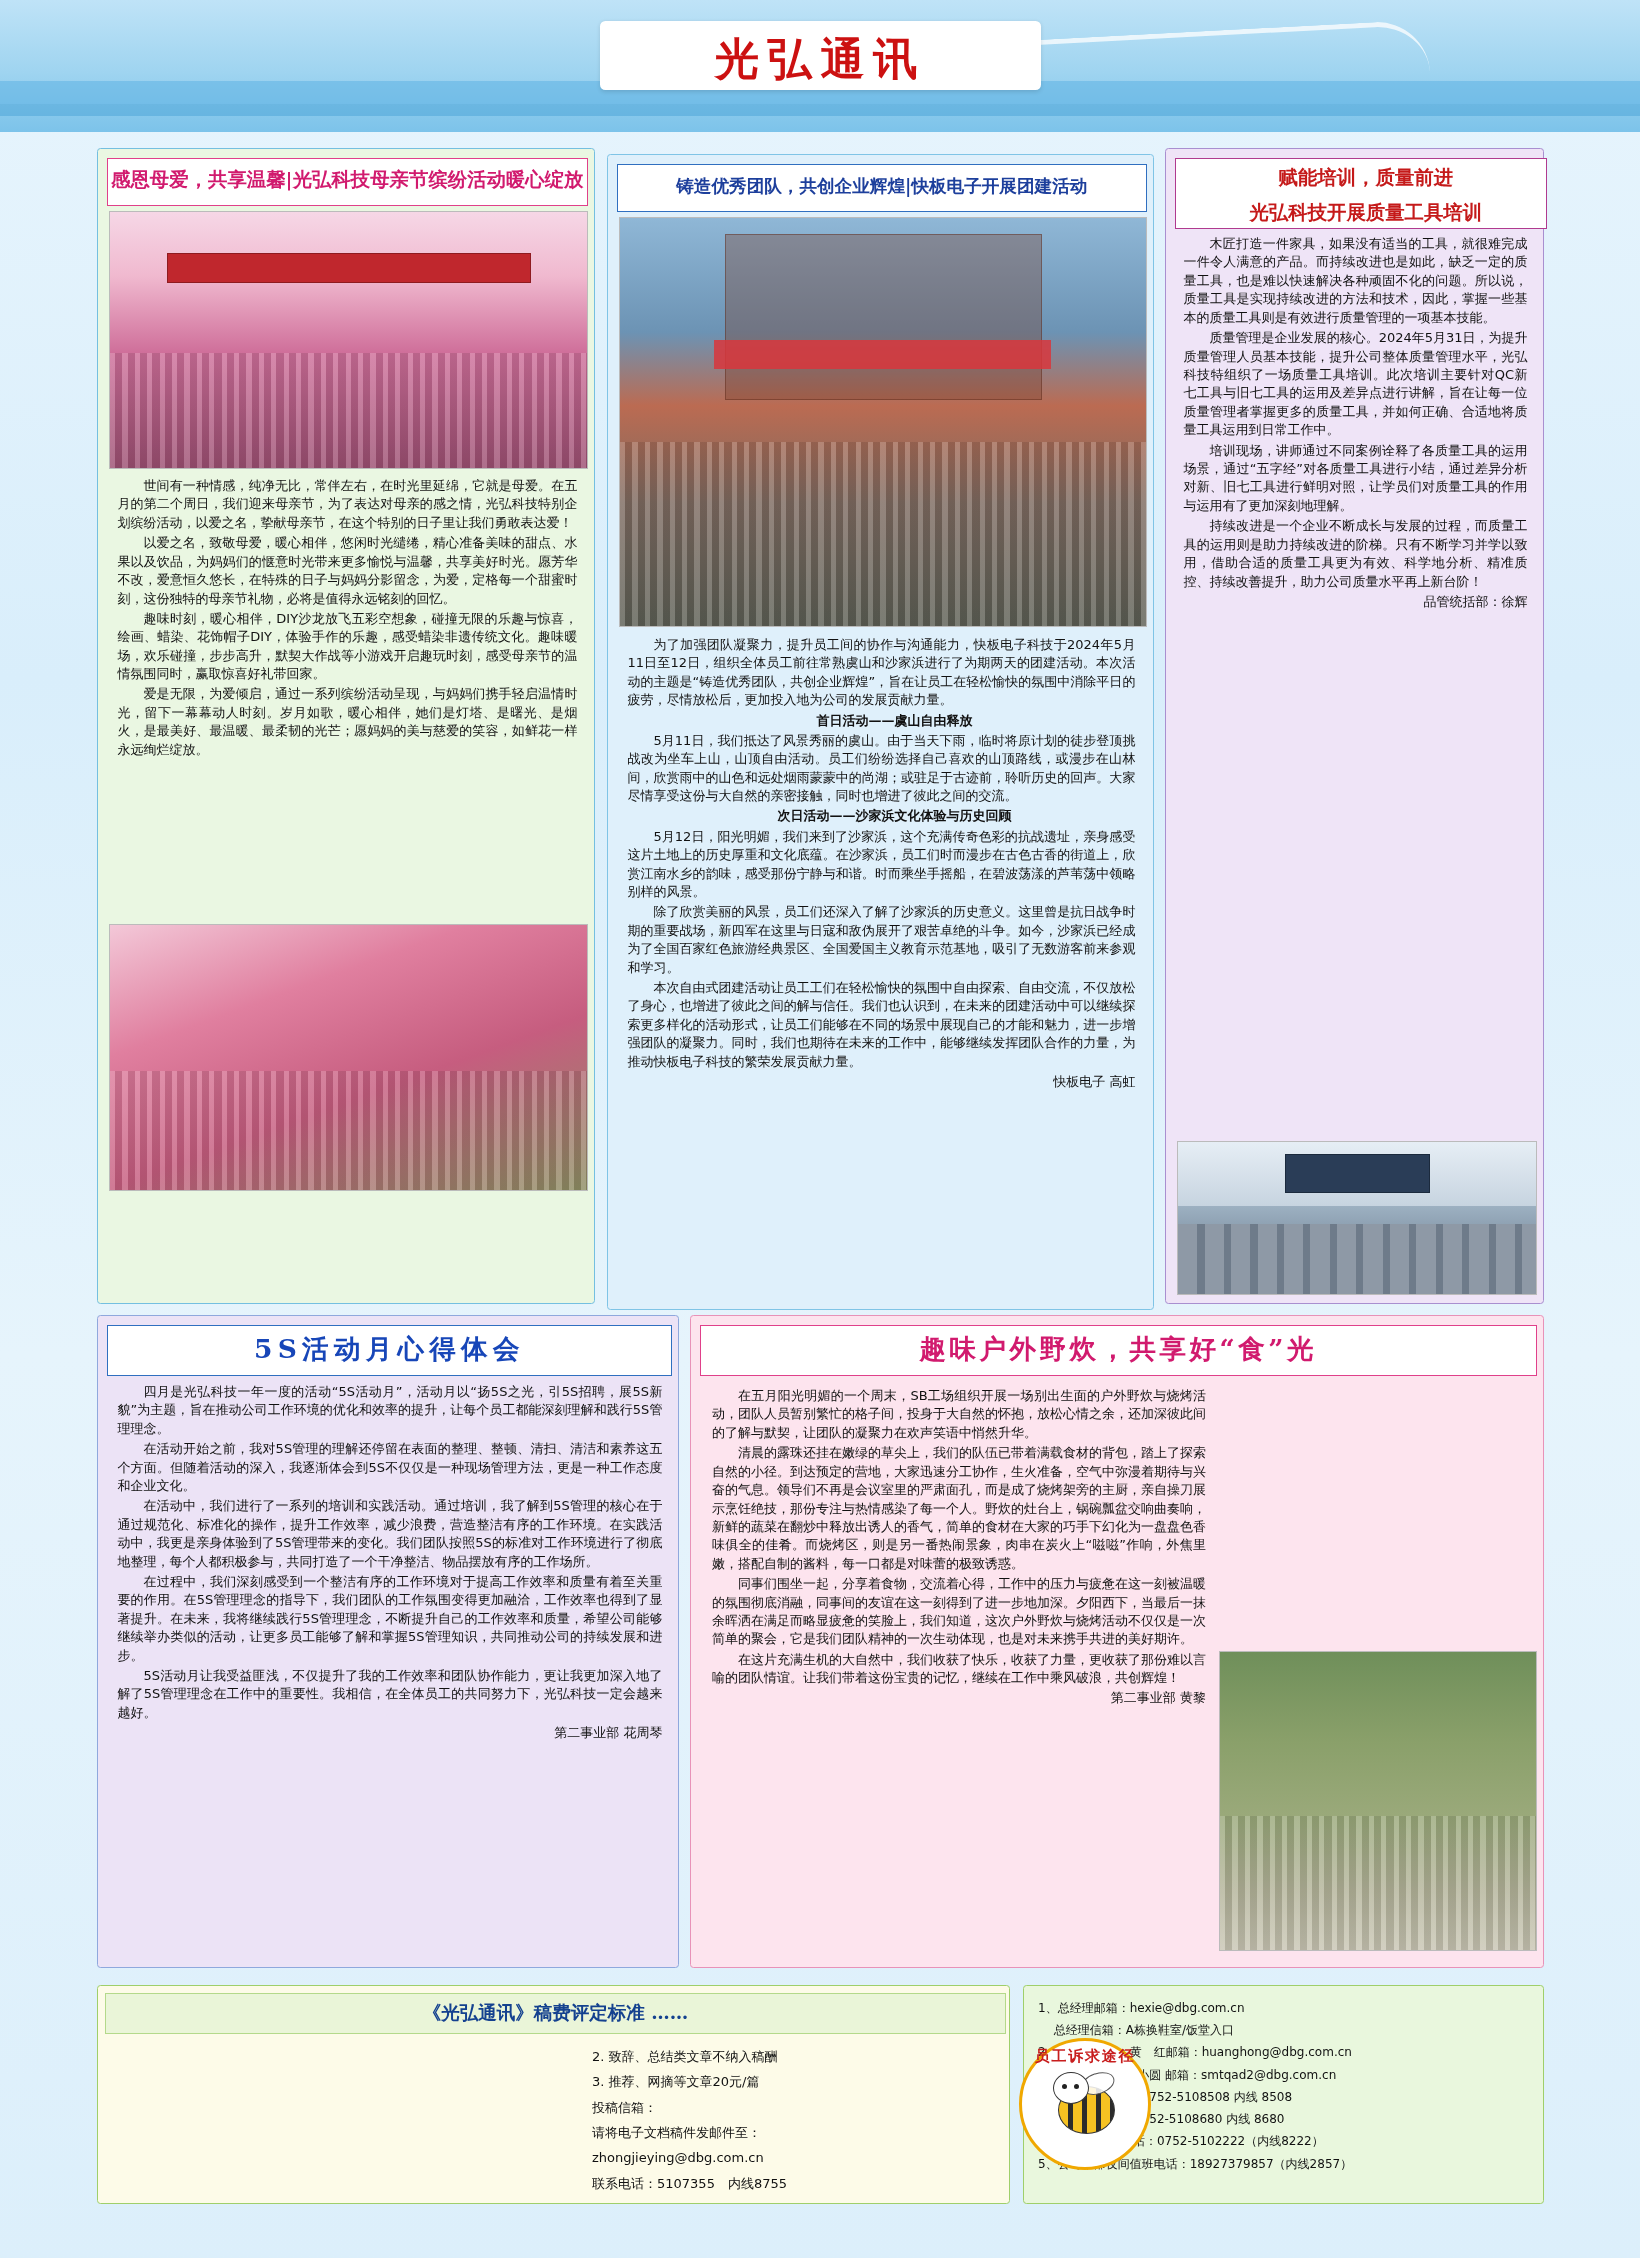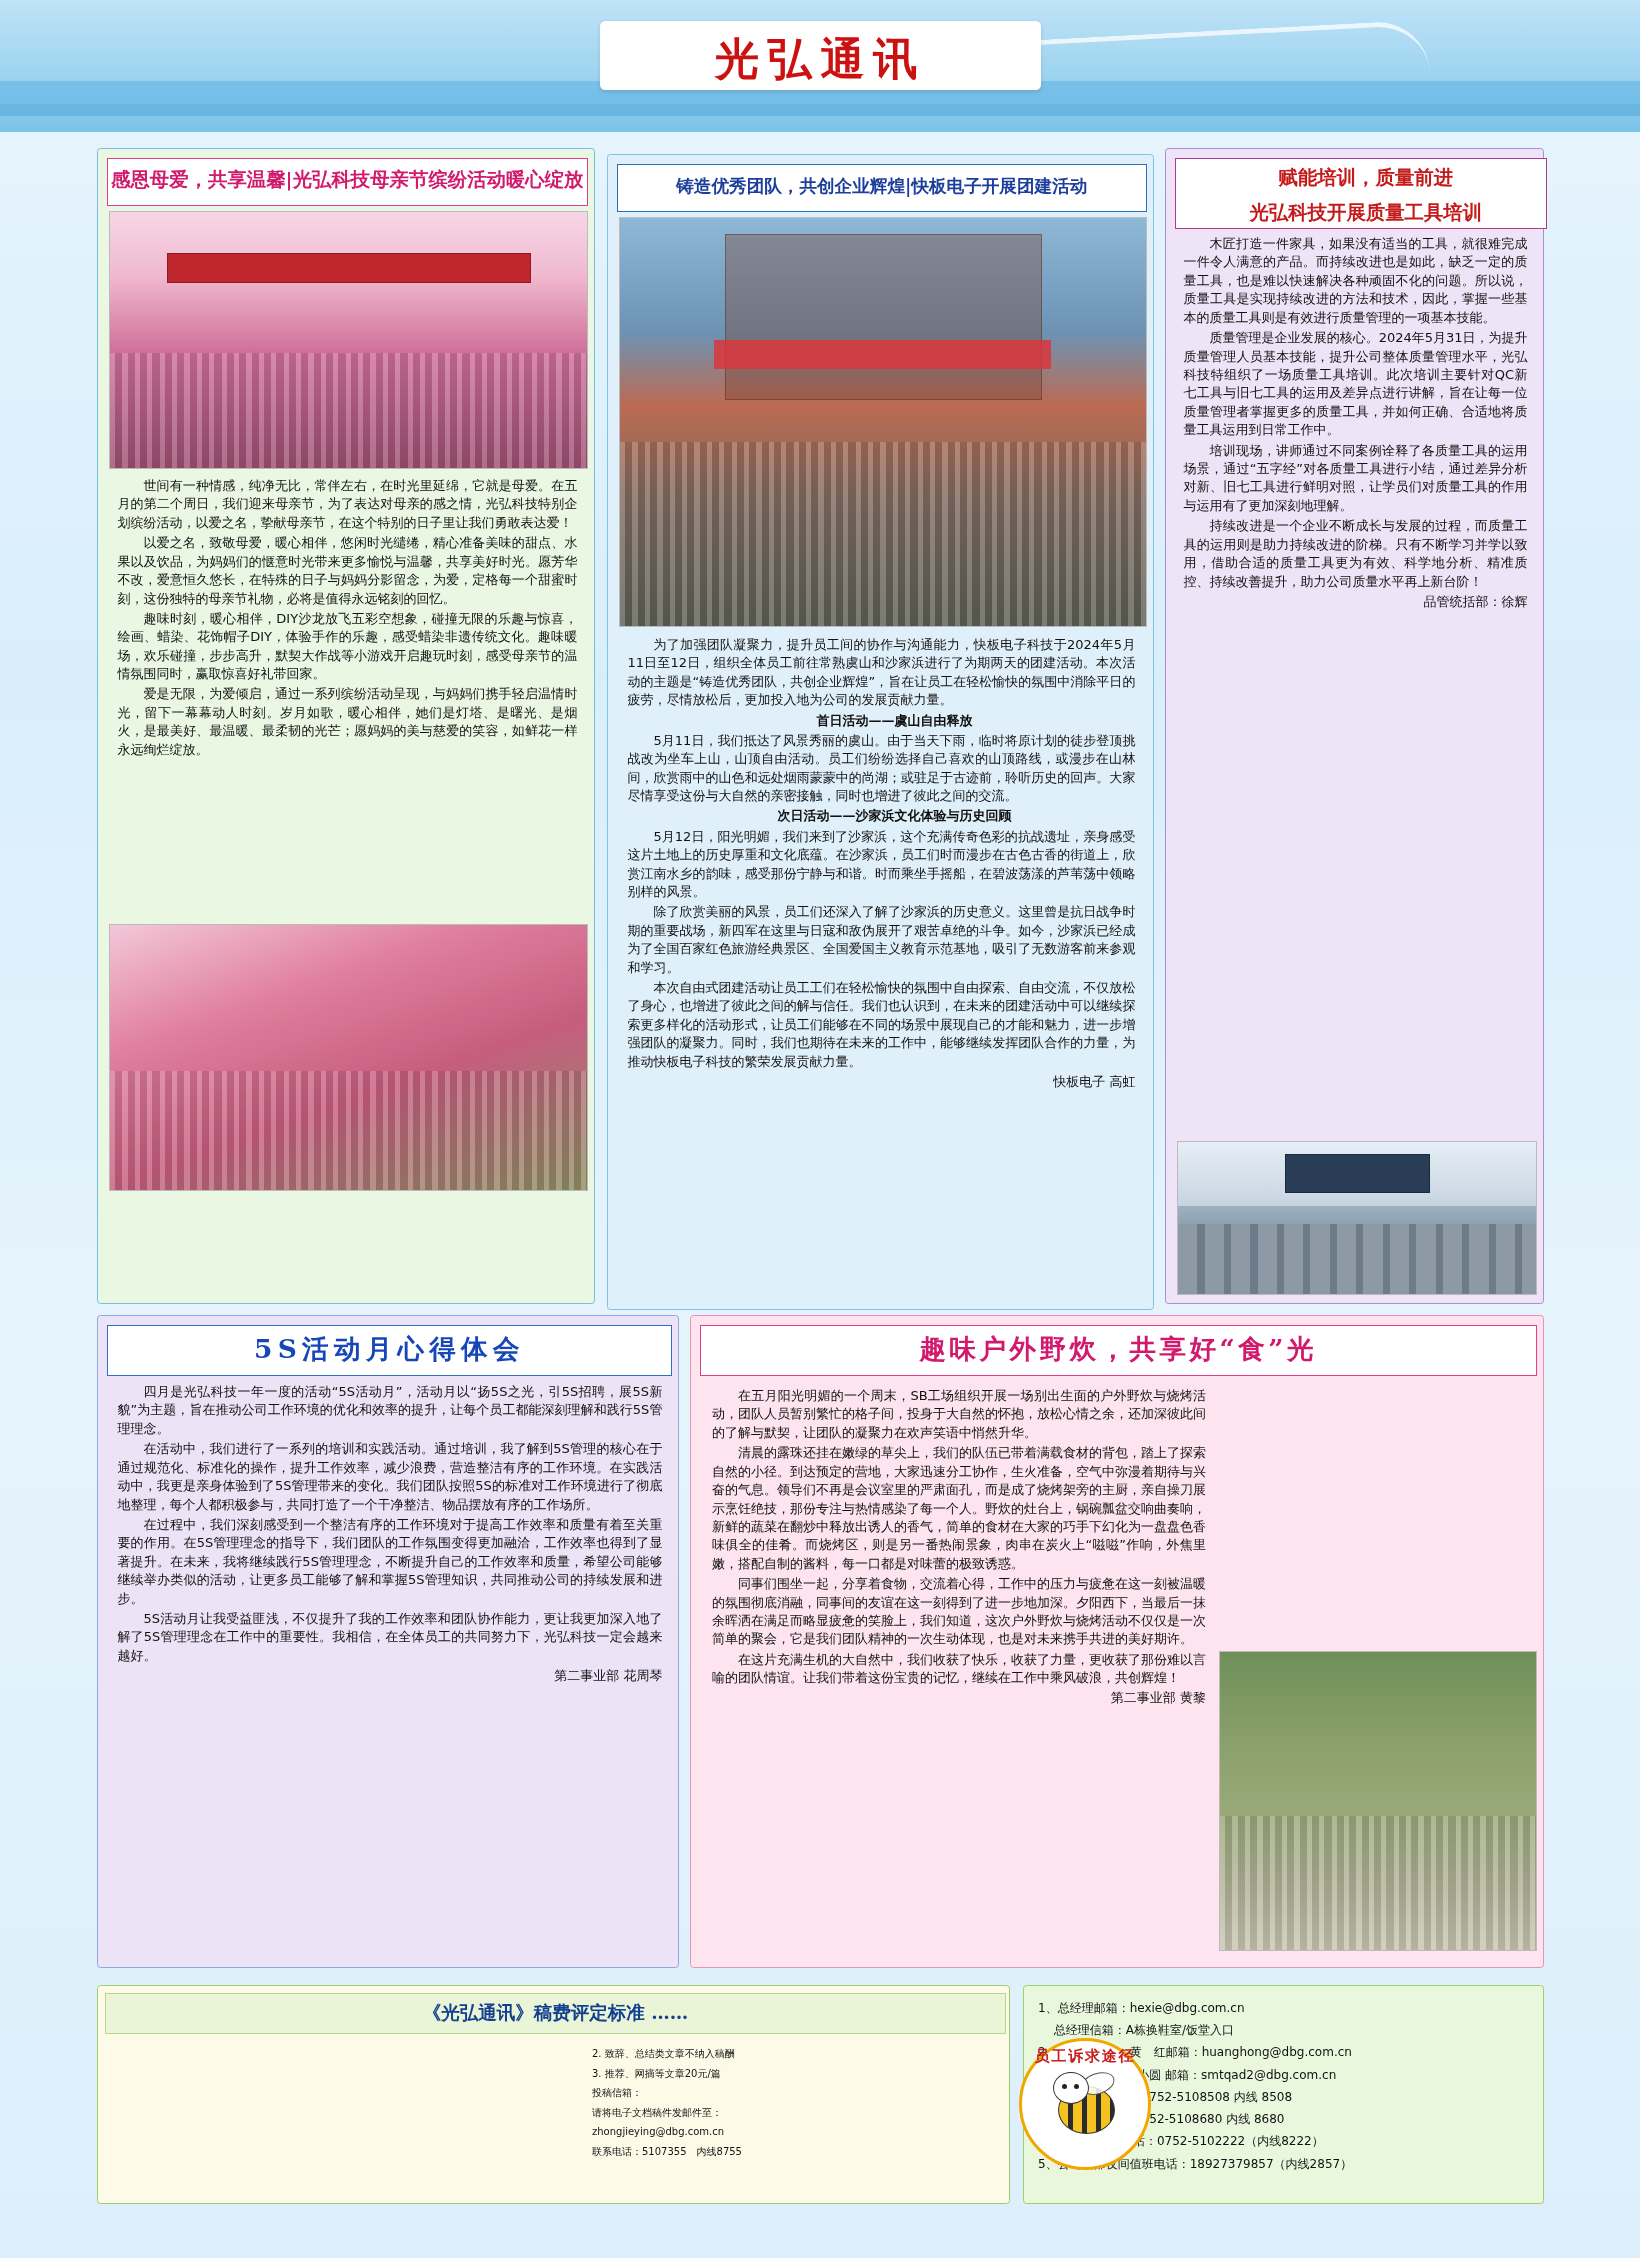--- a/index.html
+++ b/index.html
@@ -72,21 +72,21 @@
   #c5 .hdtxt{font-size:26.5px;color:#d11a6e;letter-spacing:3.5px;line-height:46px;}
   #c5 .txt{position:absolute;left:21px;top:71px;width:494px;}
   #c5 .photo{position:absolute;left:528px;top:335px;width:316px;height:298px;border:0.9px solid #bbb;
      background:linear-gradient(180deg,#6f8f5a 0%,#8aa06a 30%,#9aa97a 55%,#b4b49a 80%,#c9c6b4 100%);overflow:hidden;}
 
   
   #f1{left:97px;top:1985px;width:913px;height:219px;background:#fdfbe8;border:1.8px solid #9fcf6a;}
   #f1 .hdwrap{position:absolute;left:7px;top:7px;width:899px;height:39px;background:#eaf5d8;border:0.9px solid #b4d98a;}
   #f1 .hdtxt{font-size:18.5px;color:#14418f;line-height:37px;}
   .fcolL{position:absolute;left:35px;top:58px;width:415px;font-size:12.4px;line-height:1.95;}
-  .fcolR{position:absolute;left:494px;top:58px;width:406px;font-size:10px;line-height:1.95;}
+  .fcolR{position:absolute;left:494px;top:58px;width:406px;font-size:13px;line-height:1.95;}
 
   #f2{left:1023px;top:1985px;width:521px;height:219px;background:#e9f7dd;border:1.8px solid #9fcf6a;}
   #f2 .lines{position:absolute;left:14px;top:10.6px;width:494px;font-size:12px;line-height:1.86;}
   .bee{position:absolute;left:1019px;top:2038px;width:132px;height:132px;}
   .bee .ring{position:absolute;left:0;top:0;width:132px;height:132px;border-radius:50%;
       background:#fff;border:3.5px solid #f0a800;box-sizing:border-box;}
   .bee .ringtxt{position:absolute;left:0;top:8.8px;width:132px;text-align:center;font-size:15px;
       font-weight:bold;color:#c81e1e;letter-spacing:1.8px;}
   .bee .body{position:absolute;left:39px;top:48px;width:55px;height:46px;border-radius:50%;
       background:repeating-linear-gradient(90deg,#f6c222 0 8.8px,#2b2b2b 8.8px 14px);border:1.8px solid #333;}
@@ -178,20 +178,21 @@
       <div class="desk"></div>
     </div>
   </div>
 
   <div class="card" id="c4">
     <div class="hdwrap">
       <div class="hd hdtxt">5S活动月心得体会</div>
     </div>
     <div class="txt body-text">
       <p class="t">四月是光弘科技一年一度的活动“5S活动月”，活动月以“扬5S之光，引5S招聘，展5S新貌”为主题，旨在推动公司工作环境的优化和效率的提升，让每个员工都能深刻理解和践行5S管理理念。</p>
+      <p class="t">在活动开始之前，我对5S管理的理解还停留在表面的整理、整顿、清扫、清洁和素养这五个方面。但随着活动的深入，我逐渐体会到5S不仅仅是一种现场管理方法，更是一种工作态度和企业文化。</p>
       <p class="t">在活动中，我们进行了一系列的培训和实践活动。通过培训，我了解到5S管理的核心在于通过规范化、标准化的操作，提升工作效率，减少浪费，营造整洁有序的工作环境。在实践活动中，我更是亲身体验到了5S管理带来的变化。我们团队按照5S的标准对工作环境进行了彻底地整理，每个人都积极参与，共同打造了一个干净整洁、物品摆放有序的工作场所。</p>
       <p class="t">在过程中，我们深刻感受到一个整洁有序的工作环境对于提高工作效率和质量有着至关重要的作用。在5S管理理念的指导下，我们团队的工作氛围变得更加融洽，工作效率也得到了显著提升。在未来，我将继续践行5S管理理念，不断提升自己的工作效率和质量，希望公司能够继续举办类似的活动，让更多员工能够了解和掌握5S管理知识，共同推动公司的持续发展和进步。</p>
       <p class="t">5S活动月让我受益匪浅，不仅提升了我的工作效率和团队协作能力，更让我更加深入地了解了5S管理理念在工作中的重要性。我相信，在全体员工的共同努力下，光弘科技一定会越来越好。</p>
       <p class="t sign">第二事业部 花周琴</p>
     </div>
   </div>
 
   <div class="card" id="c5">
     <div class="hdwrap">
       <div class="hd hdtxt">趣味户外野炊，共享好“食”光</div>

